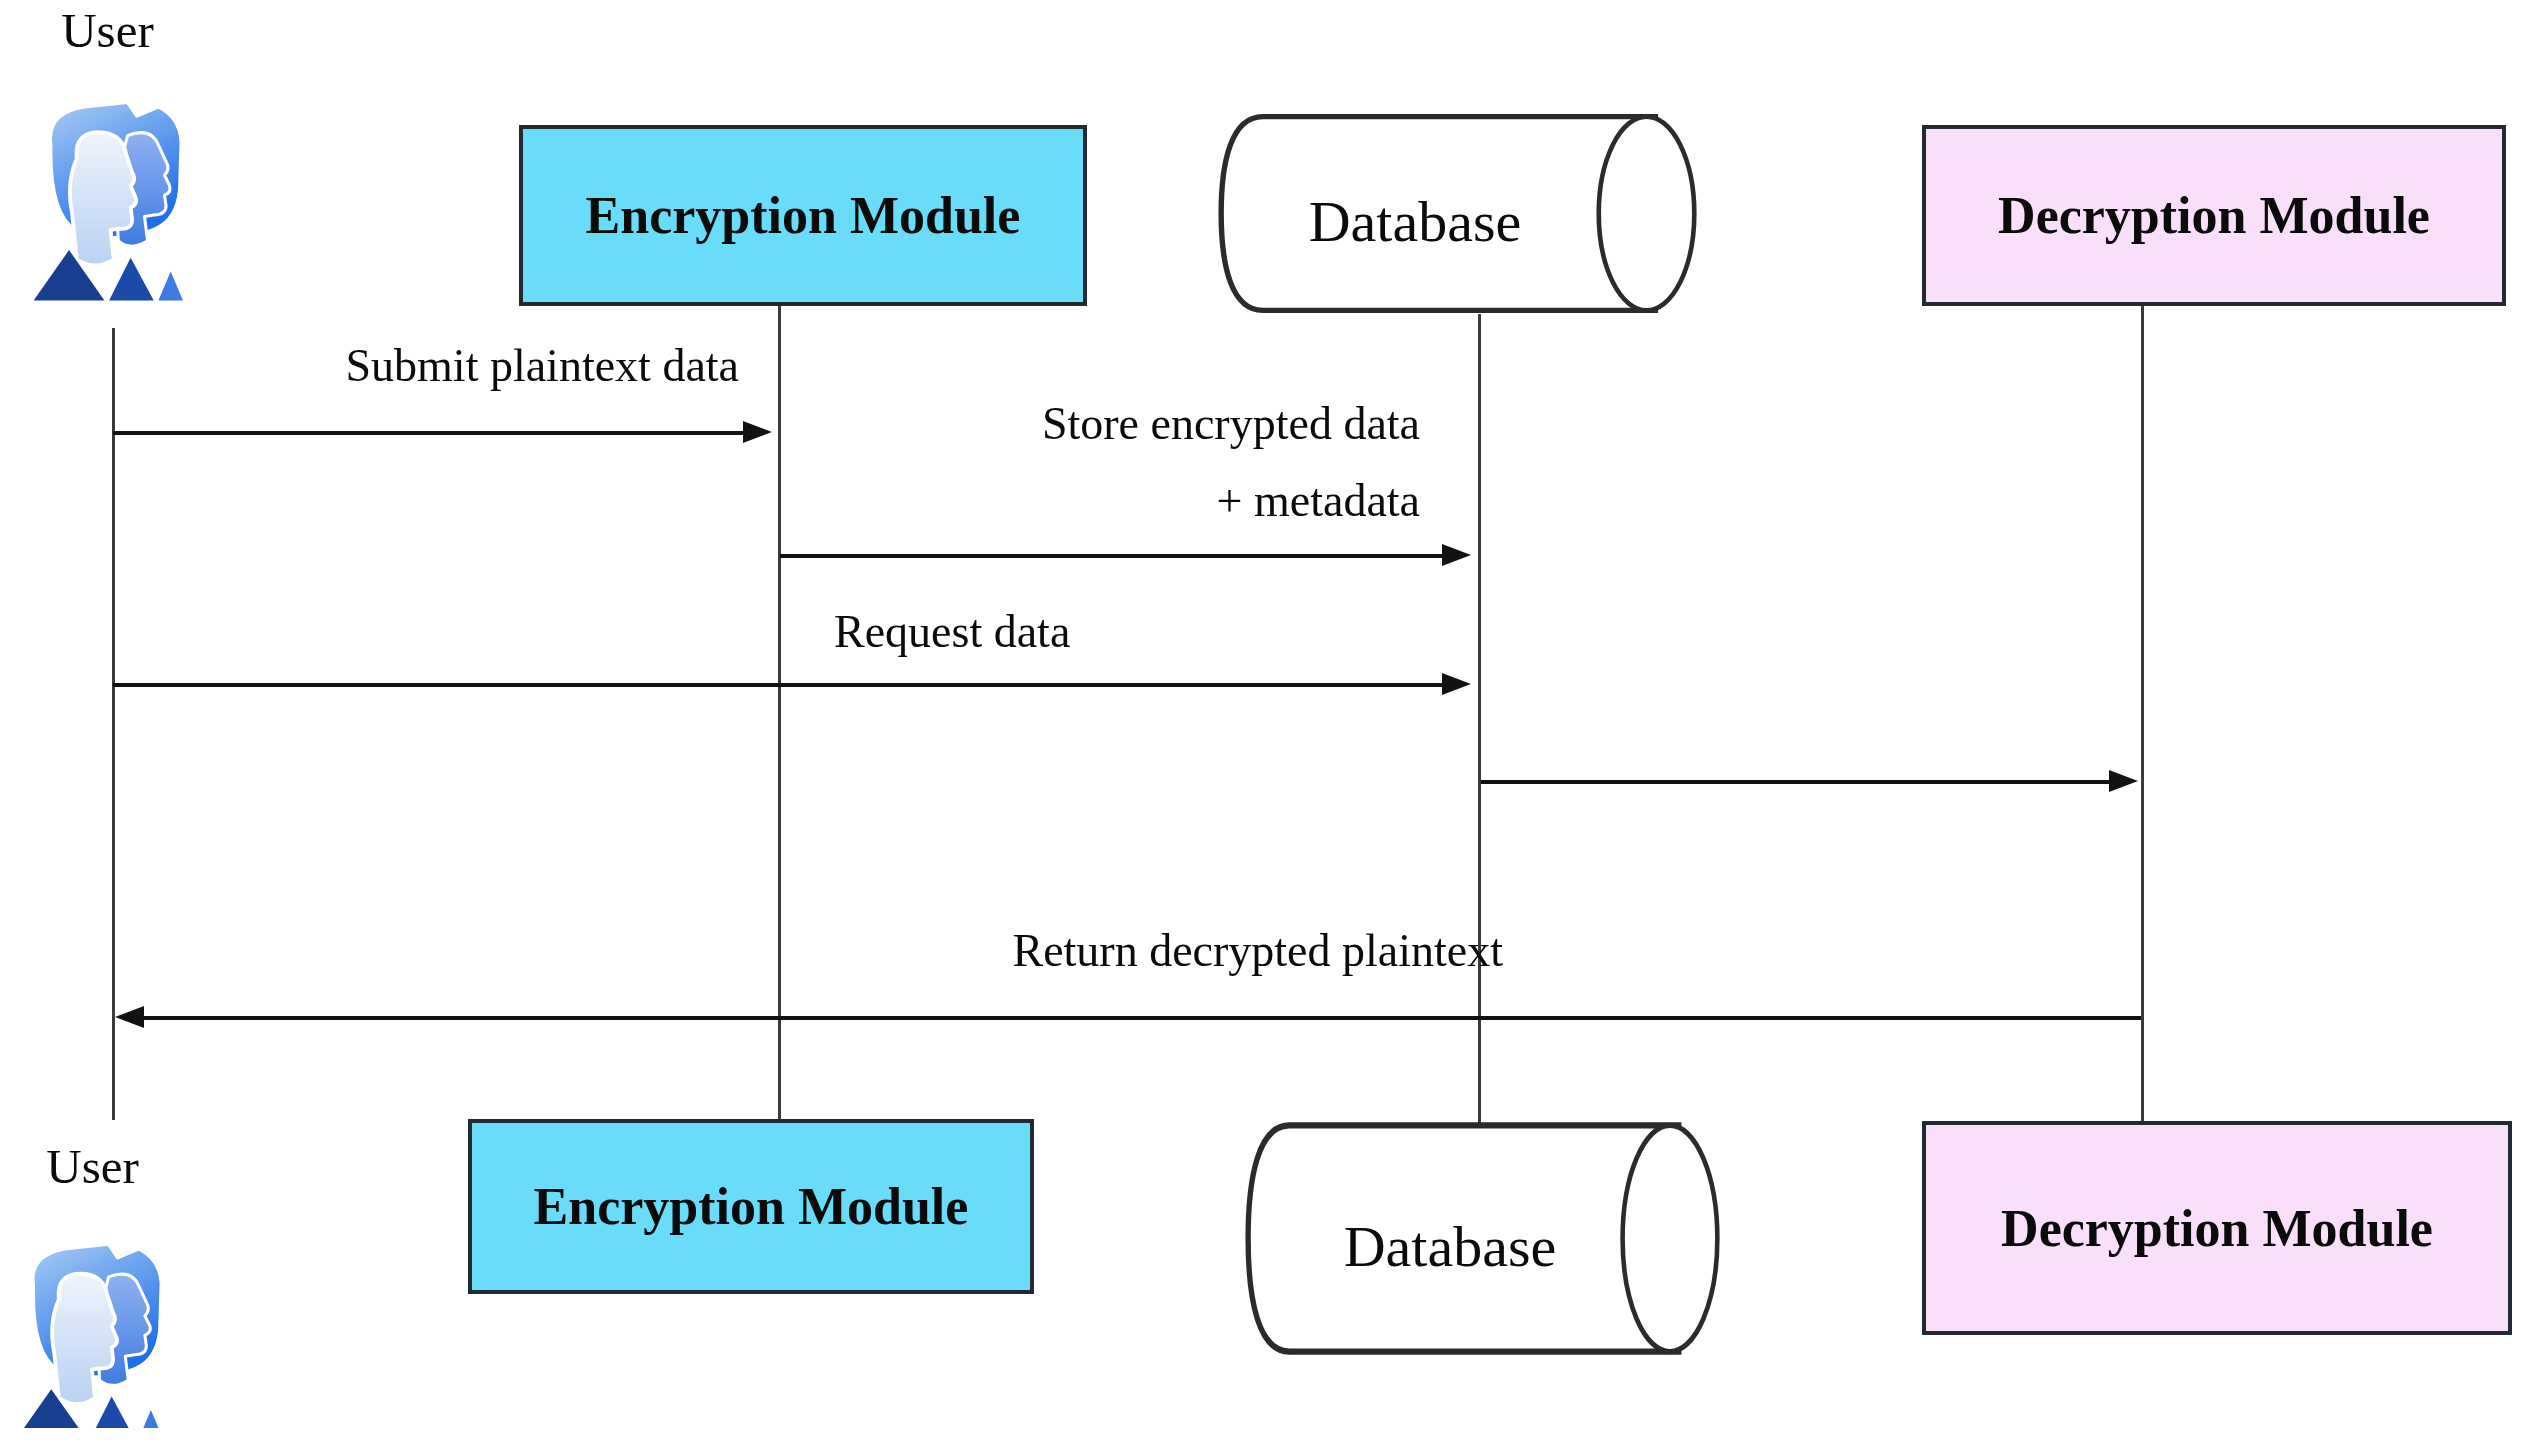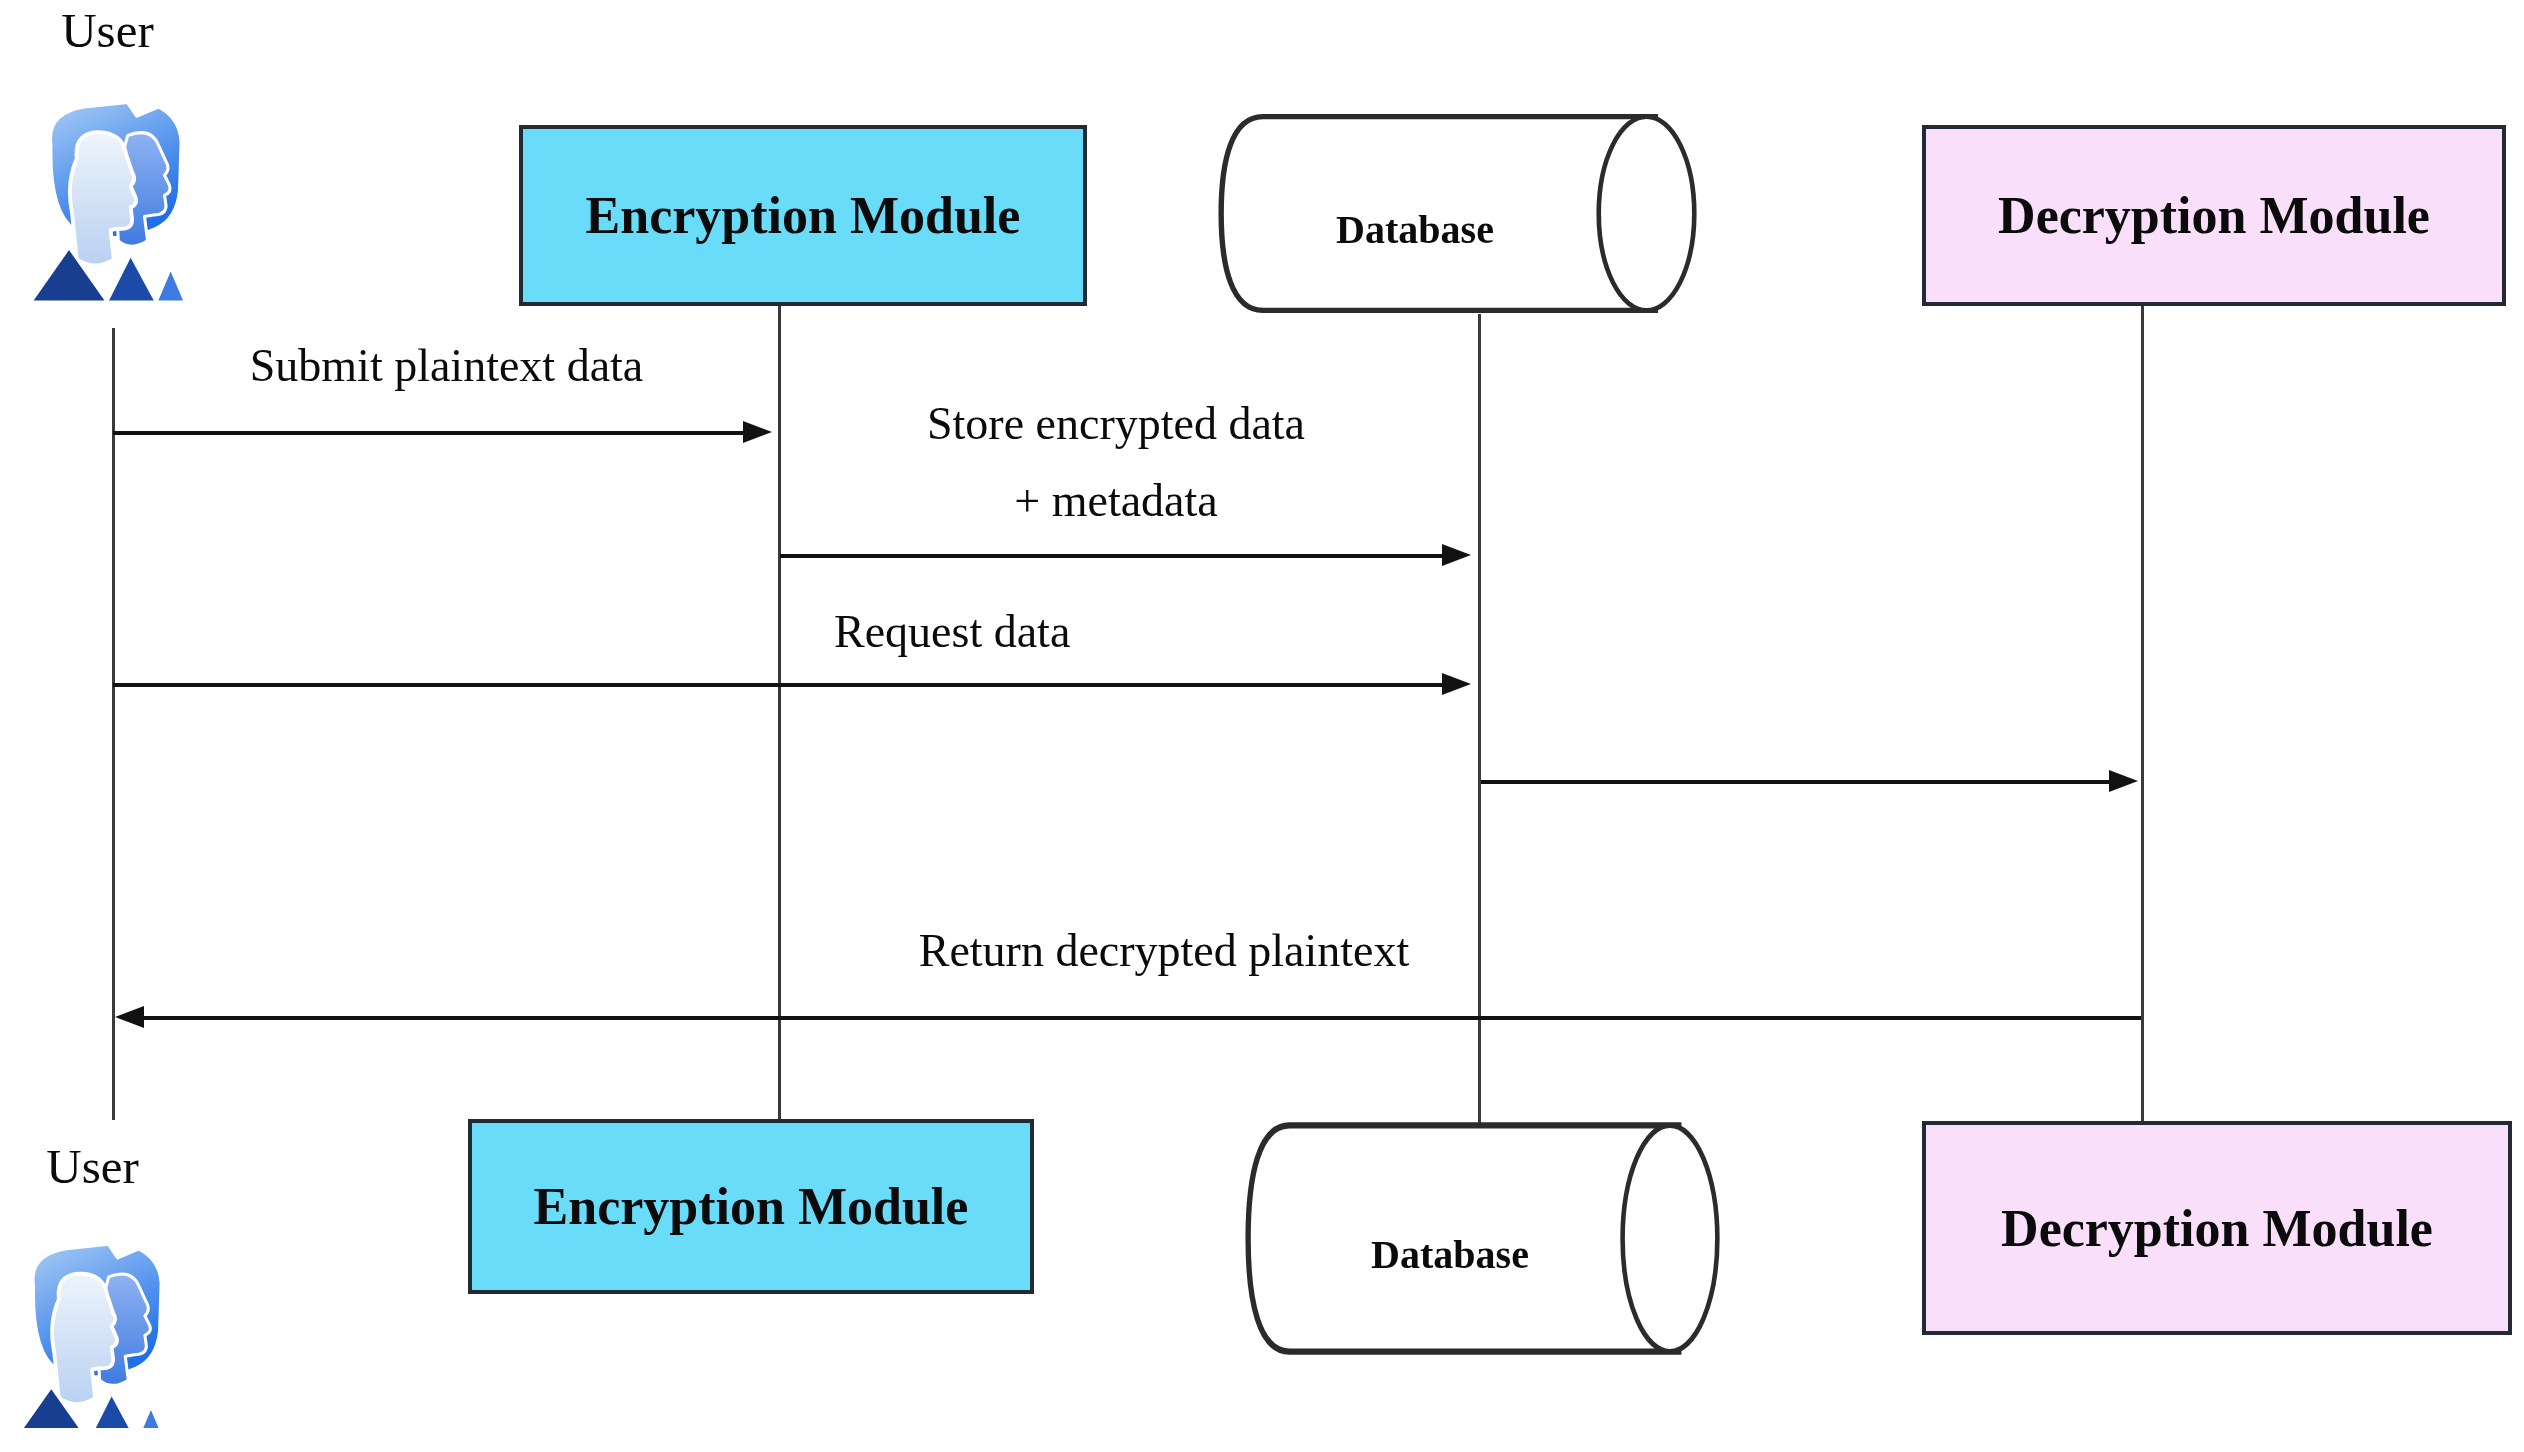--- a/index.html
+++ b/index.html
@@ -23,37 +23,37 @@
   .box{
     position:absolute;display:flex;align-items:center;justify-content:center;
     border:4.6px solid var(--color-box_border);box-sizing:border-box;
   }
   .box .box-label{font-weight:bold;font-size:52px;white-space:nowrap;}
   .cyan{background:var(--color-module_cyan);}
   .pink{background:var(--color-module_pink);text-align:right;}
   .cyl{position:absolute;}
   .cyl svg{position:absolute;left:0;top:0;width:100%;height:100%;}
   .cyl .cyl-label{
-    position:absolute;top:16px;height:100%;display:flex;align-items:center;justify-content:center;
-    font-weight:bold;font-size:40px;white-space:nowrap;
+    position:absolute;top:8px;height:100%;display:flex;align-items:center;justify-content:center;
+    font-weight:normal;font-size:58px;white-space:nowrap;
   }
   .lifeline{position:absolute;width:3.1px;background:var(--color-line);}
   .arrow{position:absolute;height:3.9px;background:var(--color-arrow);}
   .head-right{
     position:absolute;right:-29px;top:-10px;width:0;height:0;
     border-left:29px solid var(--color-arrow);
     border-top:11.6px solid transparent;border-bottom:11.6px solid transparent;
   }
   .head-left{
     position:absolute;left:-29px;top:-10px;width:0;height:0;
     border-right:29px solid var(--color-arrow);
     border-top:11.6px solid transparent;border-bottom:11.6px solid transparent;
   }
   .msg{position:absolute;font-size:46px;line-height:77px;white-space:nowrap;}
-  .msg.center{text-align:center;}
+  .msg.center{text-align:right;}
   .icon{position:absolute;}
   .icon svg{width:100%;height:100%;display:block;}
 </style>
 </head>
 <body>
 
 <div id="stage">
 
   <div class="plabel" style="left:23px;top:1.5px;width:169px;">User</div>
 

